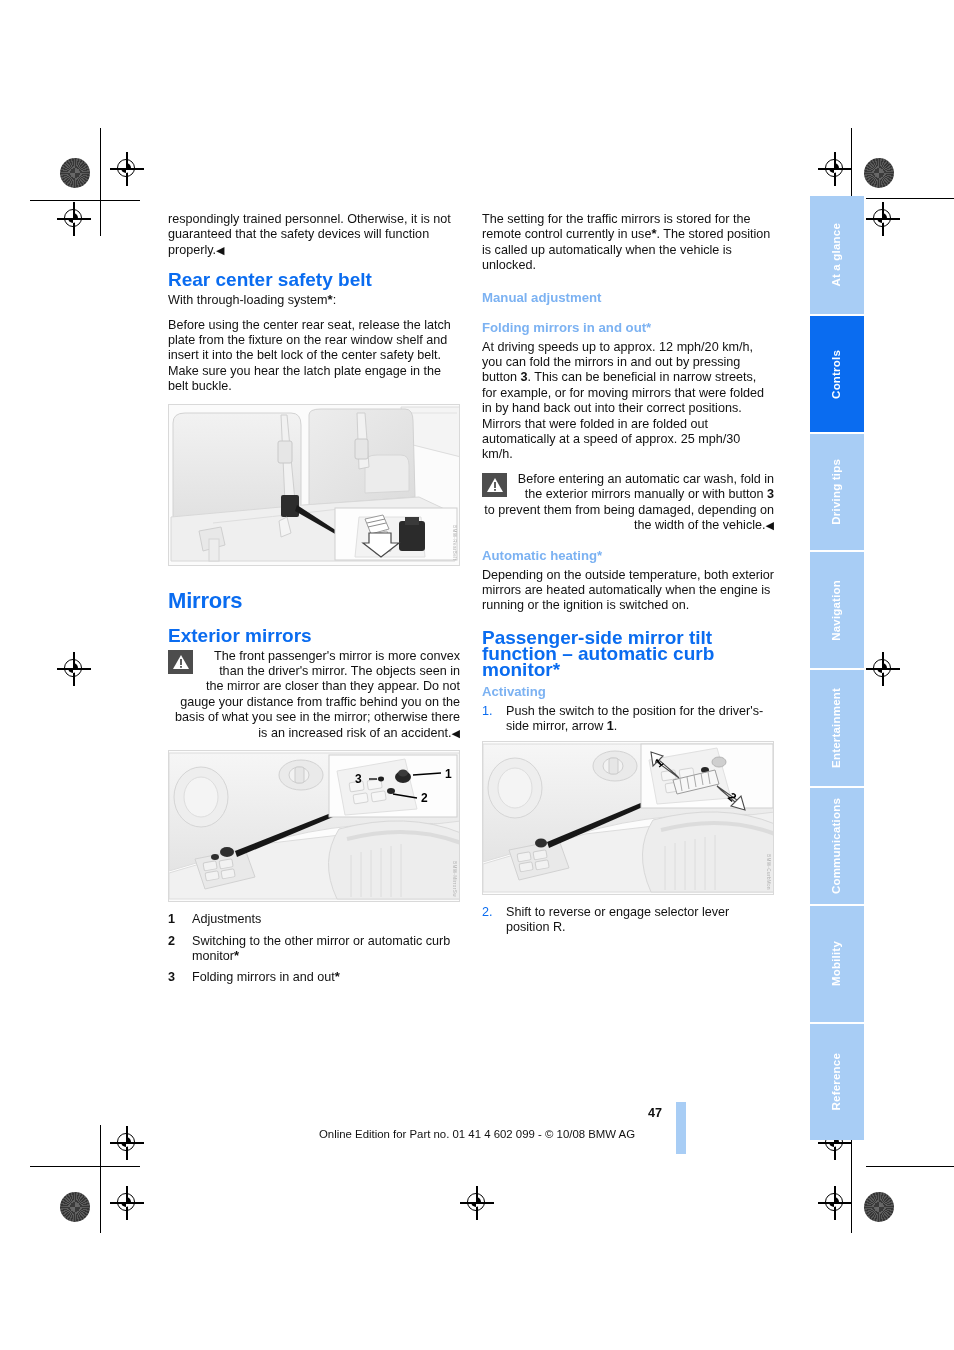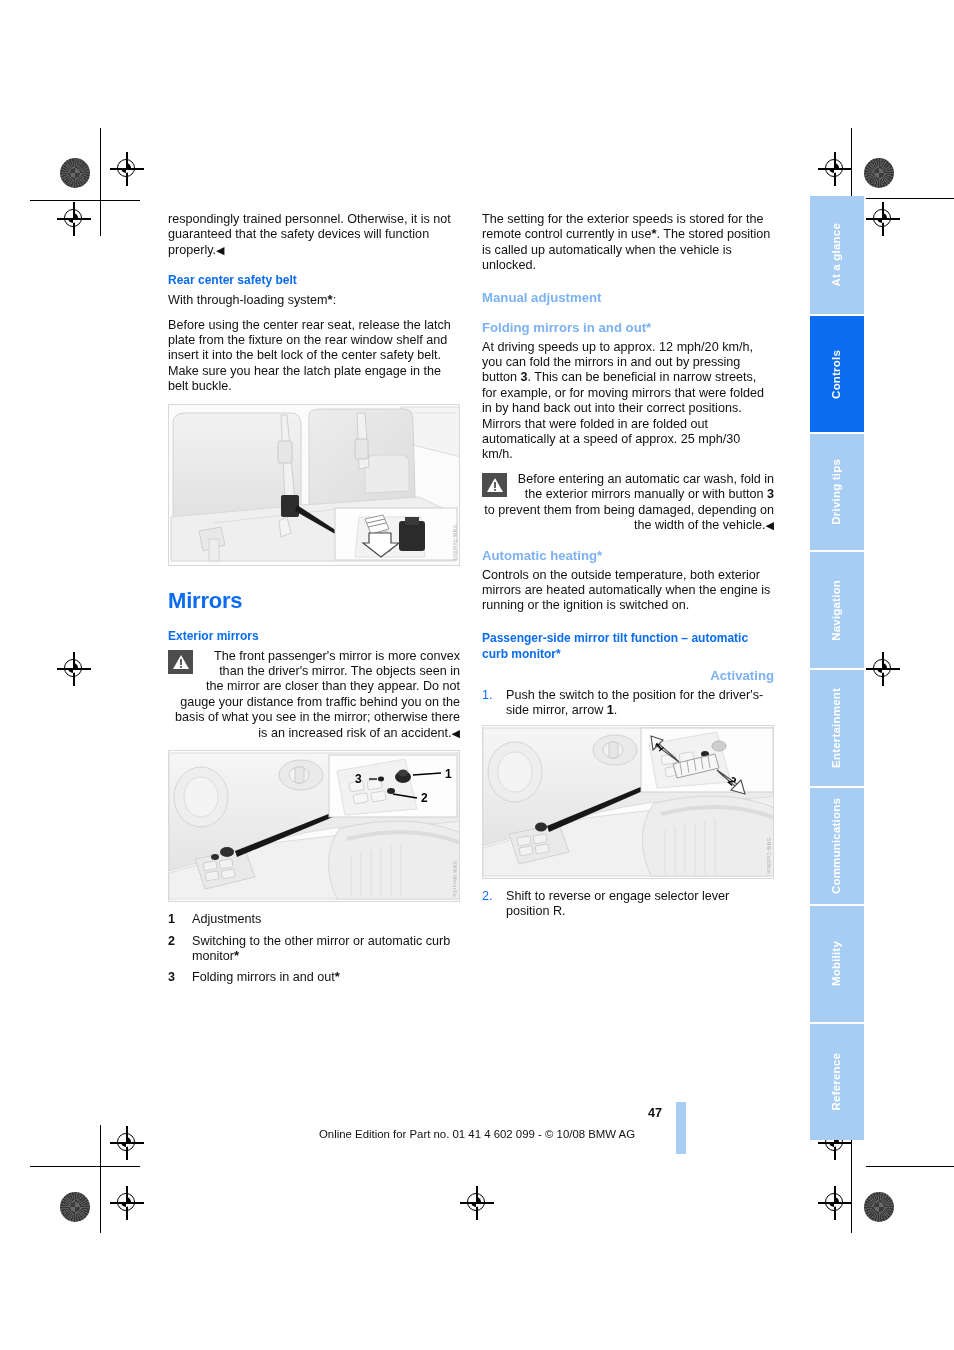--- a/index.html
+++ b/index.html
@@ -45,21 +45,21 @@
   .col{position:absolute;width:292px;top:212px;}
   .col.left{left:168px;}
   .col.right{left:482px;}
 
   p{margin:0 0 9px 0;font-size:12.6px;line-height:15.4px;color:#111;}
   h1.sec{
     font-size:22px;color:#0a6cf0;font-weight:bold;margin:22px 0 12px 0;
     letter-spacing:-.2px;
   }
   h2.head{
-    font-size:12px;color:#0a6cf0;font-weight:bold;margin:14px 0 5px 0;
+    font-size:19px;color:#0a6cf0;font-weight:bold;margin:14px 0 5px 0;
     line-height:16px;
   }
   h3.sub{
     font-size:13.2px;color:#7cb2f2;font-weight:bold;margin:14px 0 4px 0;
     line-height:16px;
   }
   h3.sub.first{margin-top:16px;}
   .endmark{font-size:11px;letter-spacing:0;}
   b{font-weight:bold;}
   sup.star{font-weight:bold;font-size:13px;line-height:0;vertical-align:baseline;}
@@ -334,44 +334,44 @@
         </div>
         <div class="nrow">
           <div class="num">3</div>
           <div class="txt">Folding mirrors in and out<sup class="star">*</sup></div>
         </div>
       </div>
   </div>
 
   <div class="col right">
 
-    <p><span>The setting for the exterior speeds is stored for the remote control currently in use</span><sup class="star">*</sup><span>. The stored position is called up automatically when the vehicle is unlocked.</span></p>
+    <p><span>The setting for the traffic mirrors is stored for the remote control currently in use</span><sup class="star">*</sup><span>. The stored position is called up automatically when the vehicle is unlocked.</span></p>
 
     <h3 class="sub first">Manual adjustment</h3>
 
     <h3 class="sub">Folding mirrors in and out*</h3>
     <p><span>At driving speeds up to approx. 12 mph/20 km/h, you can fold the mirrors in and out by pressing button </span><b>3</b><span>. This can be beneficial in narrow streets, for example, or for moving mirrors that were folded in by hand back out into their correct positions. Mirrors that were folded in are folded out automatically at a speed of approx. 25 mph/30 km/h.</span></p>
 
     <div class="warn">
       <div class="tri">
         <svg width="18" height="16" viewBox="0 0 18 16">
           <path d="M9 1 L17 15 L1 15 Z" fill="#ffffff"></path>
           <rect x="8.1" y="5" width="1.8" height="6" fill="#4d4d4d"></rect>
           <rect x="8.1" y="12" width="1.8" height="1.8" fill="#4d4d4d"></rect>
         </svg>
       </div>
       <p><span>Before entering an automatic car wash, fold in the exterior mirrors manually or with button </span><b>3</b><span> to prevent them from being damaged, depending on the width of the vehicle.</span><span class="endmark">◀</span></p>
     </div>
 
     <h3 class="sub" style="clear:both;">Automatic heating*</h3>
-    <p>Controls on the outside temperature, both exterior mirrors are heated automatically when the engine is running or the ignition is switched on.</p>
+    <p>Depending on the outside temperature, both exterior mirrors are heated automatically when the engine is running or the ignition is switched on.</p>
 
     <h2 class="head" style="margin-top:16px;">Passenger-side mirror tilt function – automatic curb monitor*</h2>
 
-    <h3 class="sub" style="margin-top:6px;text-align:right;">Activating</h3>
+    <h3 class="sub" style="margin-top:6px;">Activating</h3>
 
     <div class="nlist" id="step1-list">
         <div class="nrow blue">
           <div class="num">1.</div>
           <div class="txt">Push the switch to the position for the driver's-side mirror, arrow <b>1</b>.</div>
         </div>
       </div>
 
     <div class="fig" style="height:152px;">
       <svg viewBox="0 0 292 152" width="292" height="152">

